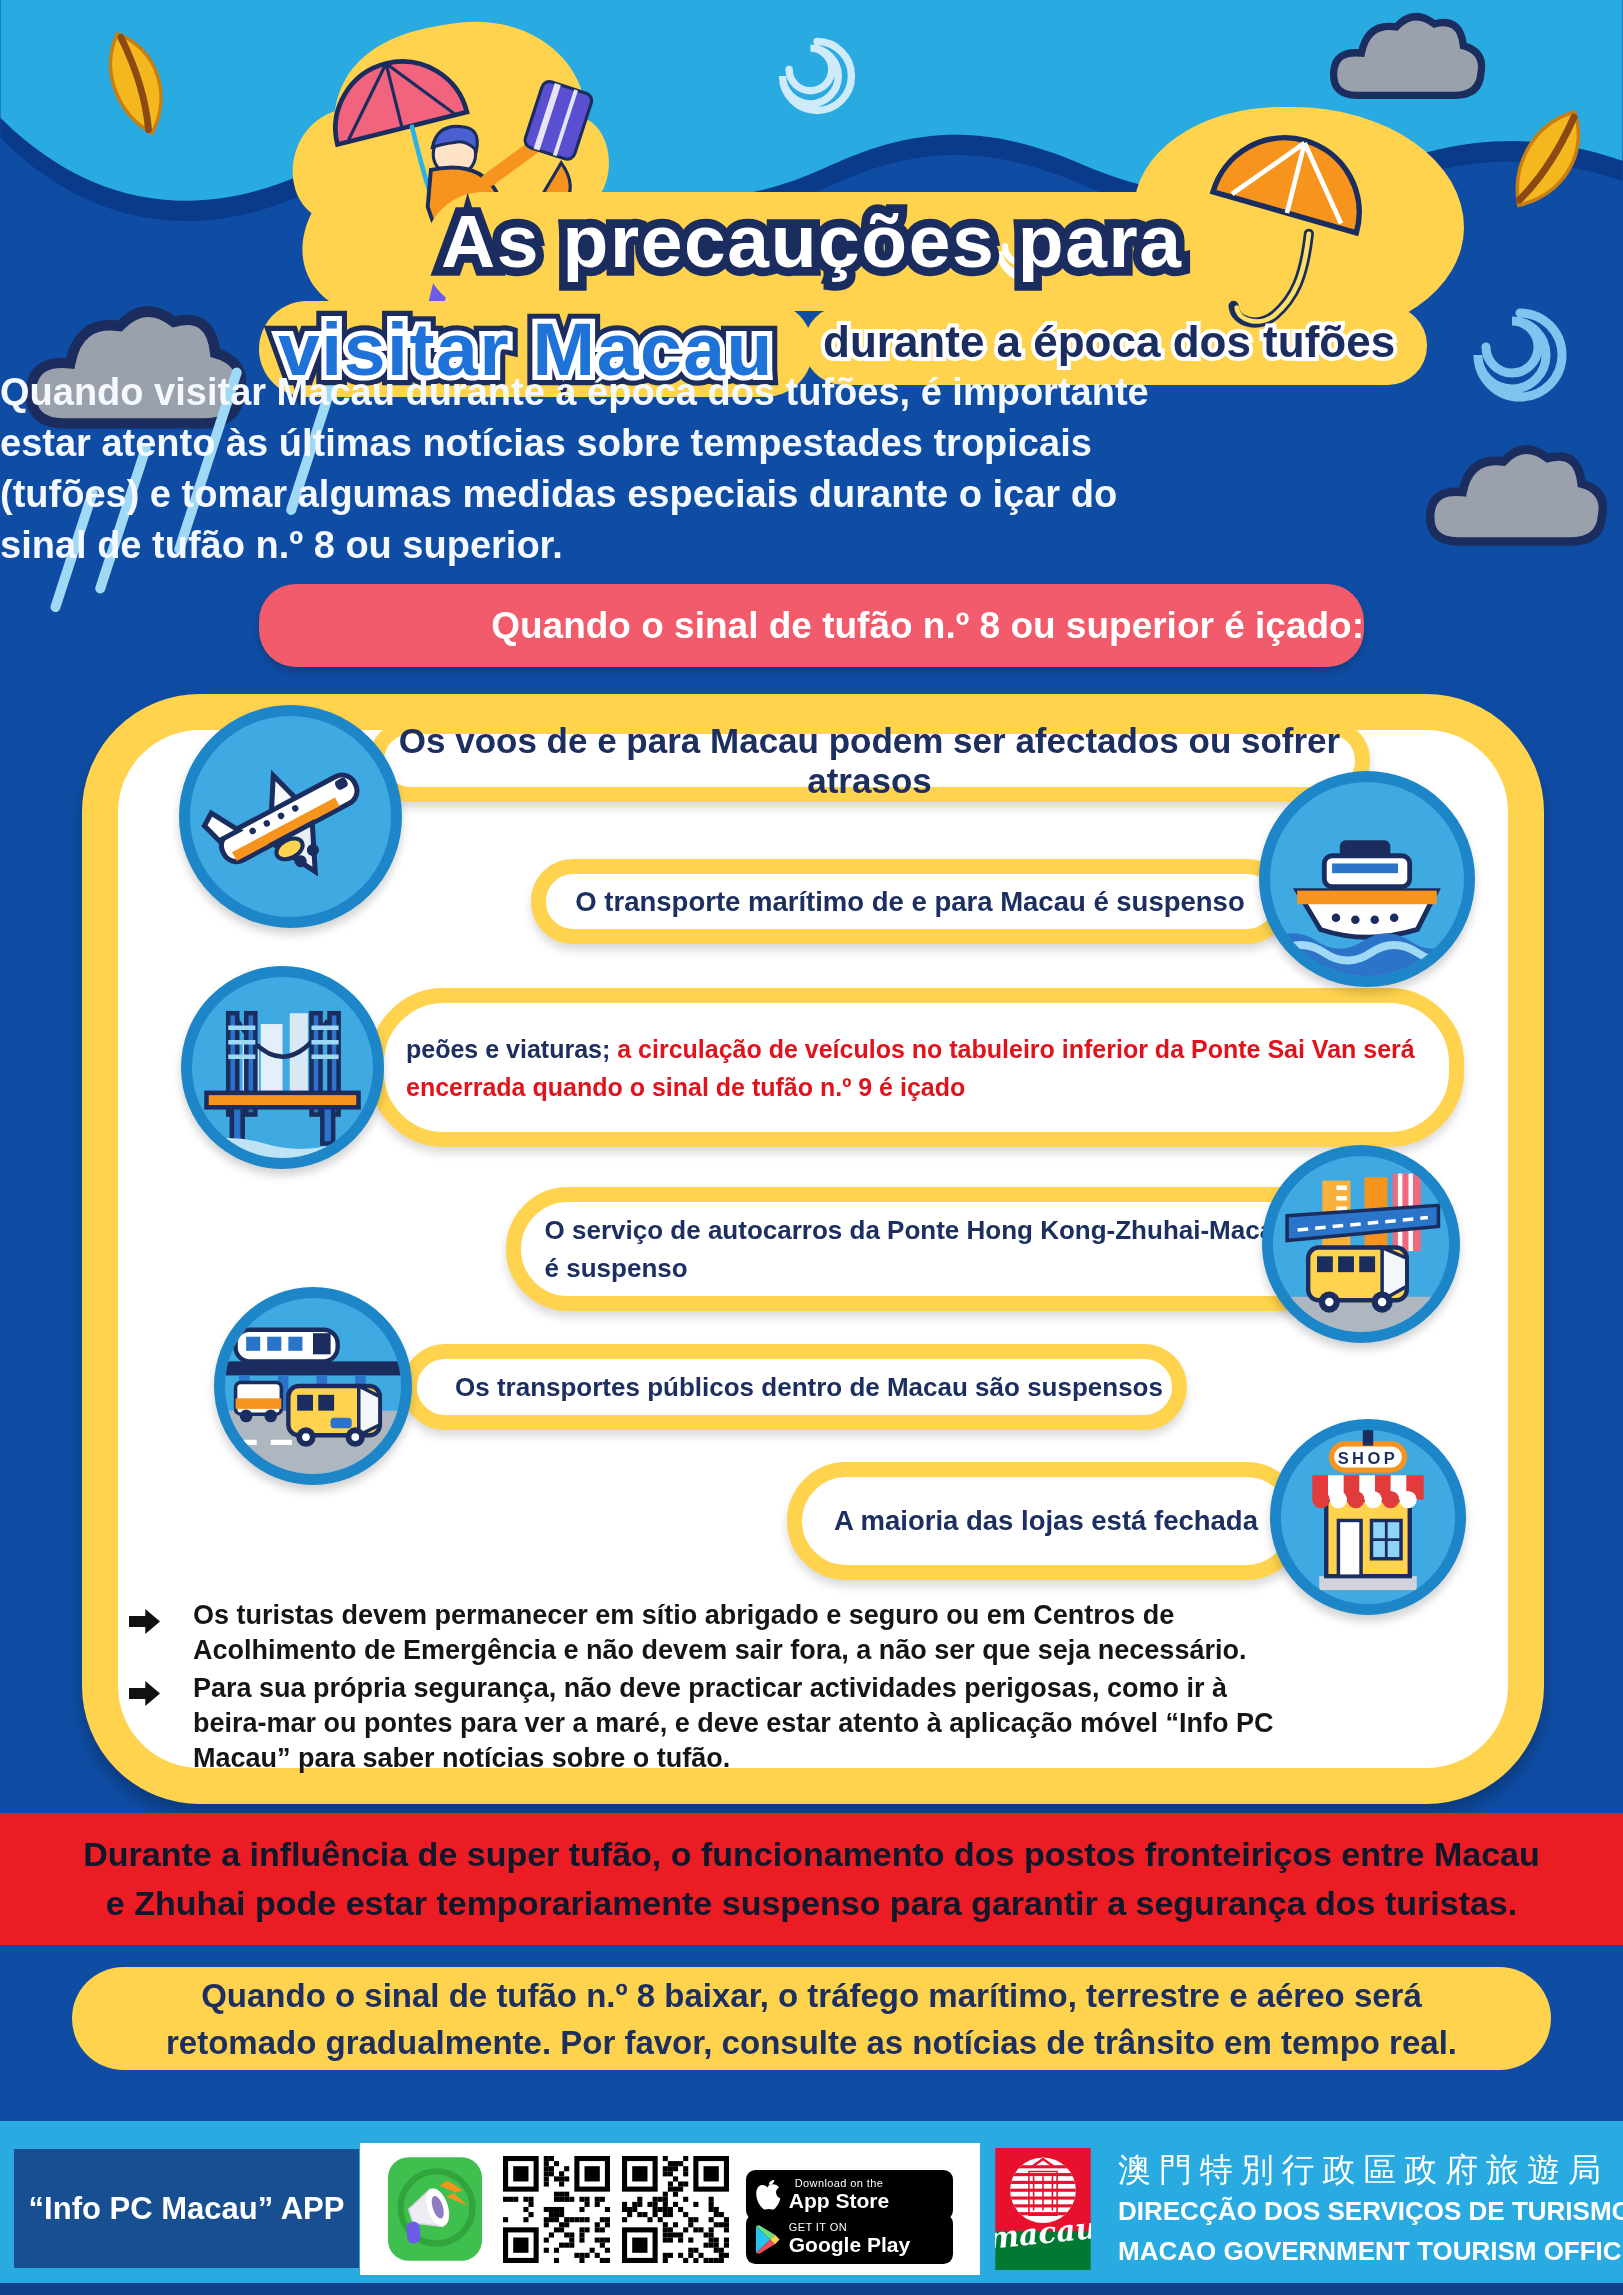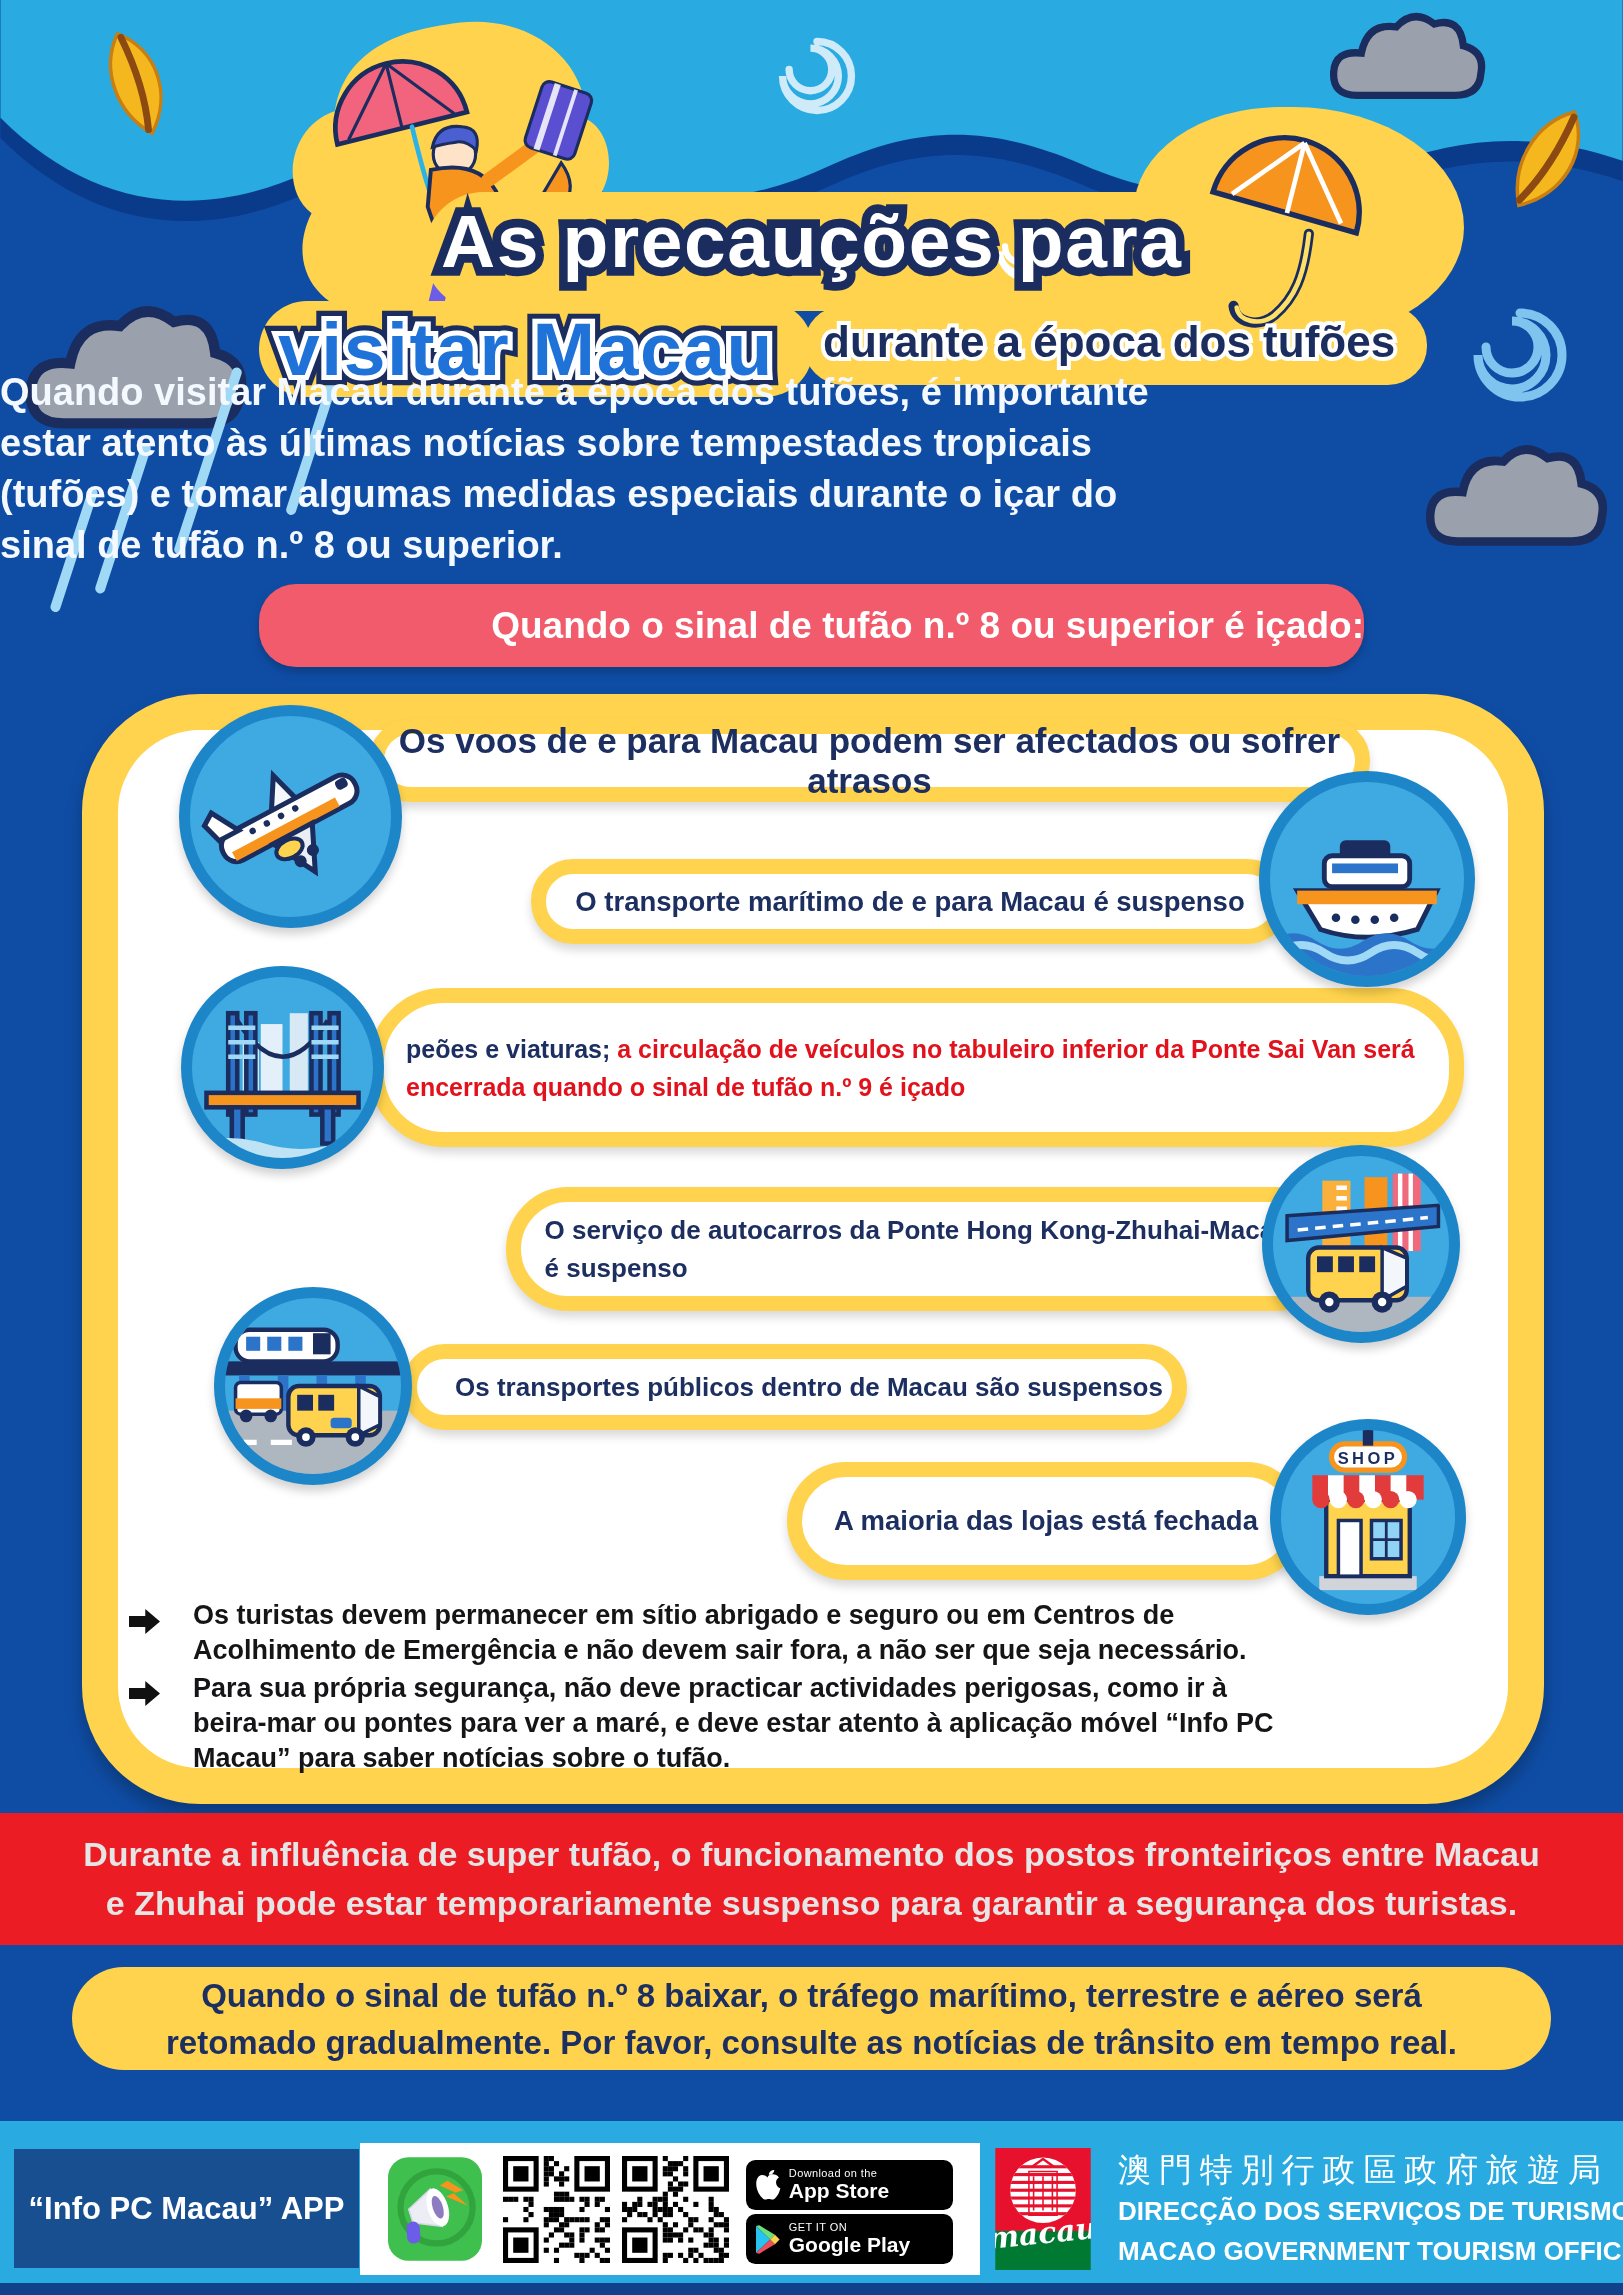--- a/index.html
+++ b/index.html
@@ -29,21 +29,21 @@
          box-shadow:0 11px 17.3px rgba(0,0,0,.25);}
   .pill{position:absolute;background:#fff;border:15.7px solid #FFD34D;box-sizing:border-box;
         display:flex;align-items:center;box-shadow:0 6.3px 9.4px rgba(0,0,0,.15);}
   .pill .txt{color:#1C2F60;font-weight:800;width:100%;}
   .icn{position:absolute;border-radius:50%;background:#3FA9E2;border:11.8px solid #1D86C8;
        box-sizing:border-box;overflow:hidden;box-shadow:0 6.3px 9.4px rgba(0,0,0,.18);}
   .icn svg{position:absolute;left:0;top:0;width:100%;height:100%;}
   .note-line{color:#151517;font-weight:700;font-size:27px;line-height:35px;}
   .alert{position:absolute;left:0;top:1813px;width:1623px;height:132px;background:#EC1C24;
          display:flex;flex-direction:column;justify-content:center;text-align:center;
-         color:#e5e5e5;font-weight:700;font-size:34px;line-height:49px;}
+         color:#0f172a;font-weight:700;font-size:34px;line-height:49px;}
   .resume{position:absolute;left:72px;top:1967px;width:1479px;height:103px;background:#FFD34D;
          border-radius:55px;display:flex;flex-direction:column;justify-content:center;text-align:center;
          color:#1C2F60;font-weight:700;font-size:33px;line-height:47px;}
   .footer{position:absolute;left:0;top:2121px;width:1623px;height:174px;background:#29ABE2;}
   .f-app{position:absolute;left:14px;top:28px;width:345px;height:119px;background:#174F91;
          display:flex;align-items:center;justify-content:center;color:#fff;font-size:31px;font-weight:700;}
   .f-white{position:absolute;left:360px;top:22px;width:620px;height:132px;background:#fff;}
   .badge{position:absolute;left:386px;width:207px;height:50px;background:#000;border-radius:9.4px;
          display:flex;align-items:center;padding:0 7.9px;box-sizing:border-box;color:#fff;}
   .badge .bt{margin-left:7.9px;line-height:1.05;}
@@ -599,21 +599,21 @@
           <rect x="6" y="6" width="30" height="30" fill="#fff"></rect>
           <rect x="12" y="12" width="18" height="18" fill="#000"></rect>
           <rect x="84" y="0" width="42" height="42" fill="#000"></rect>
           <rect x="90" y="6" width="30" height="30" fill="#fff"></rect>
           <rect x="96" y="12" width="18" height="18" fill="#000"></rect>
           <rect x="0" y="84" width="42" height="42" fill="#000"></rect>
           <rect x="6" y="90" width="30" height="30" fill="#fff"></rect>
           <rect x="12" y="96" width="18" height="18" fill="#000"></rect>
         </svg>
 
-      <div class="badge" style="top:17px;">
+      <div class="badge" style="top:27px;text-align:center;">
         <svg width="27" height="33" viewBox="0 0 40 48">
           <path d="M20,12 C14,6 6,8 4,16 C1,27 8,40 14,44 C17,46 19,44 22,44 C25,44 27,46 30,44 C34,41 38,34 39,28 C32,26 30,16 37,12 C33,6 25,6 21,10 Z" fill="#fff"></path>
           <path d="M22,8 C22,4 26,1 30,1 C30,5 26,9 22,8 Z" fill="#fff"></path>
         </svg>
         <div class="bt">
           <div class="small">Download on the</div>
           <div class="big">App Store</div>
         </div>
       </div>
       <div class="badge" style="top:71px;">

